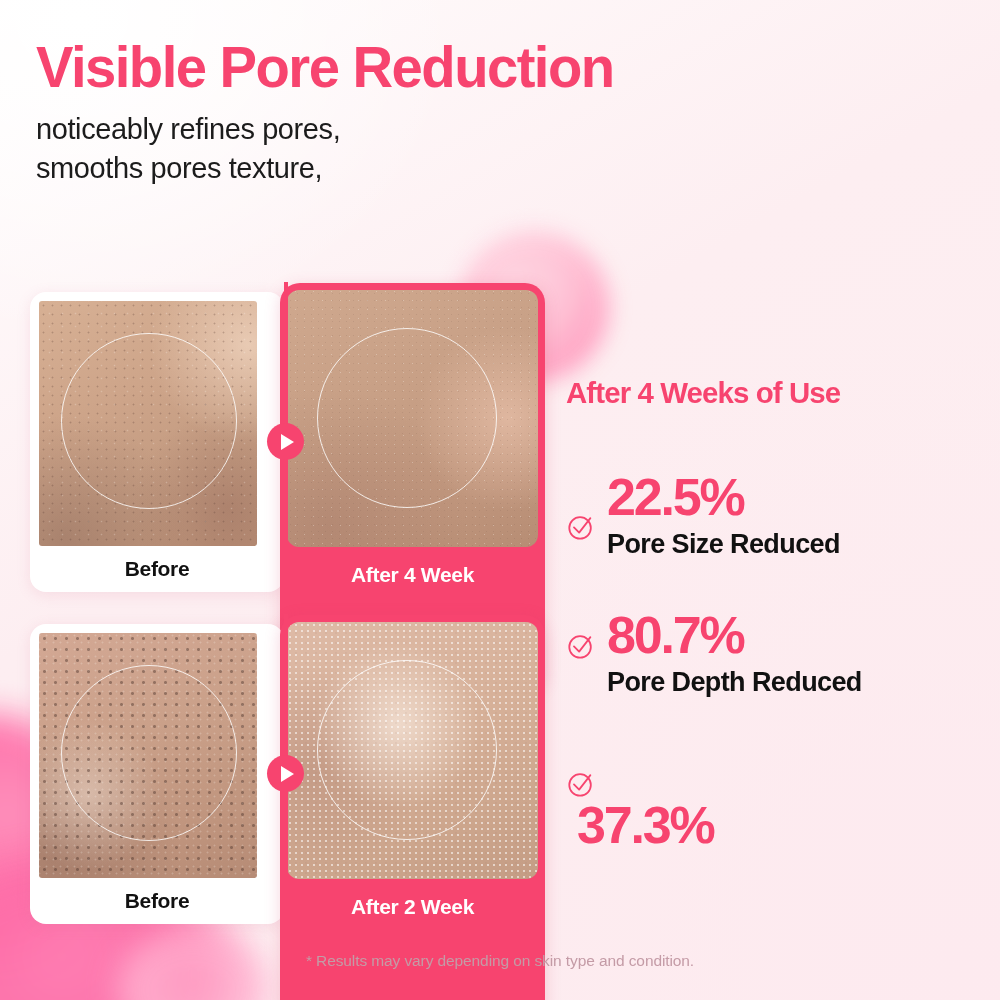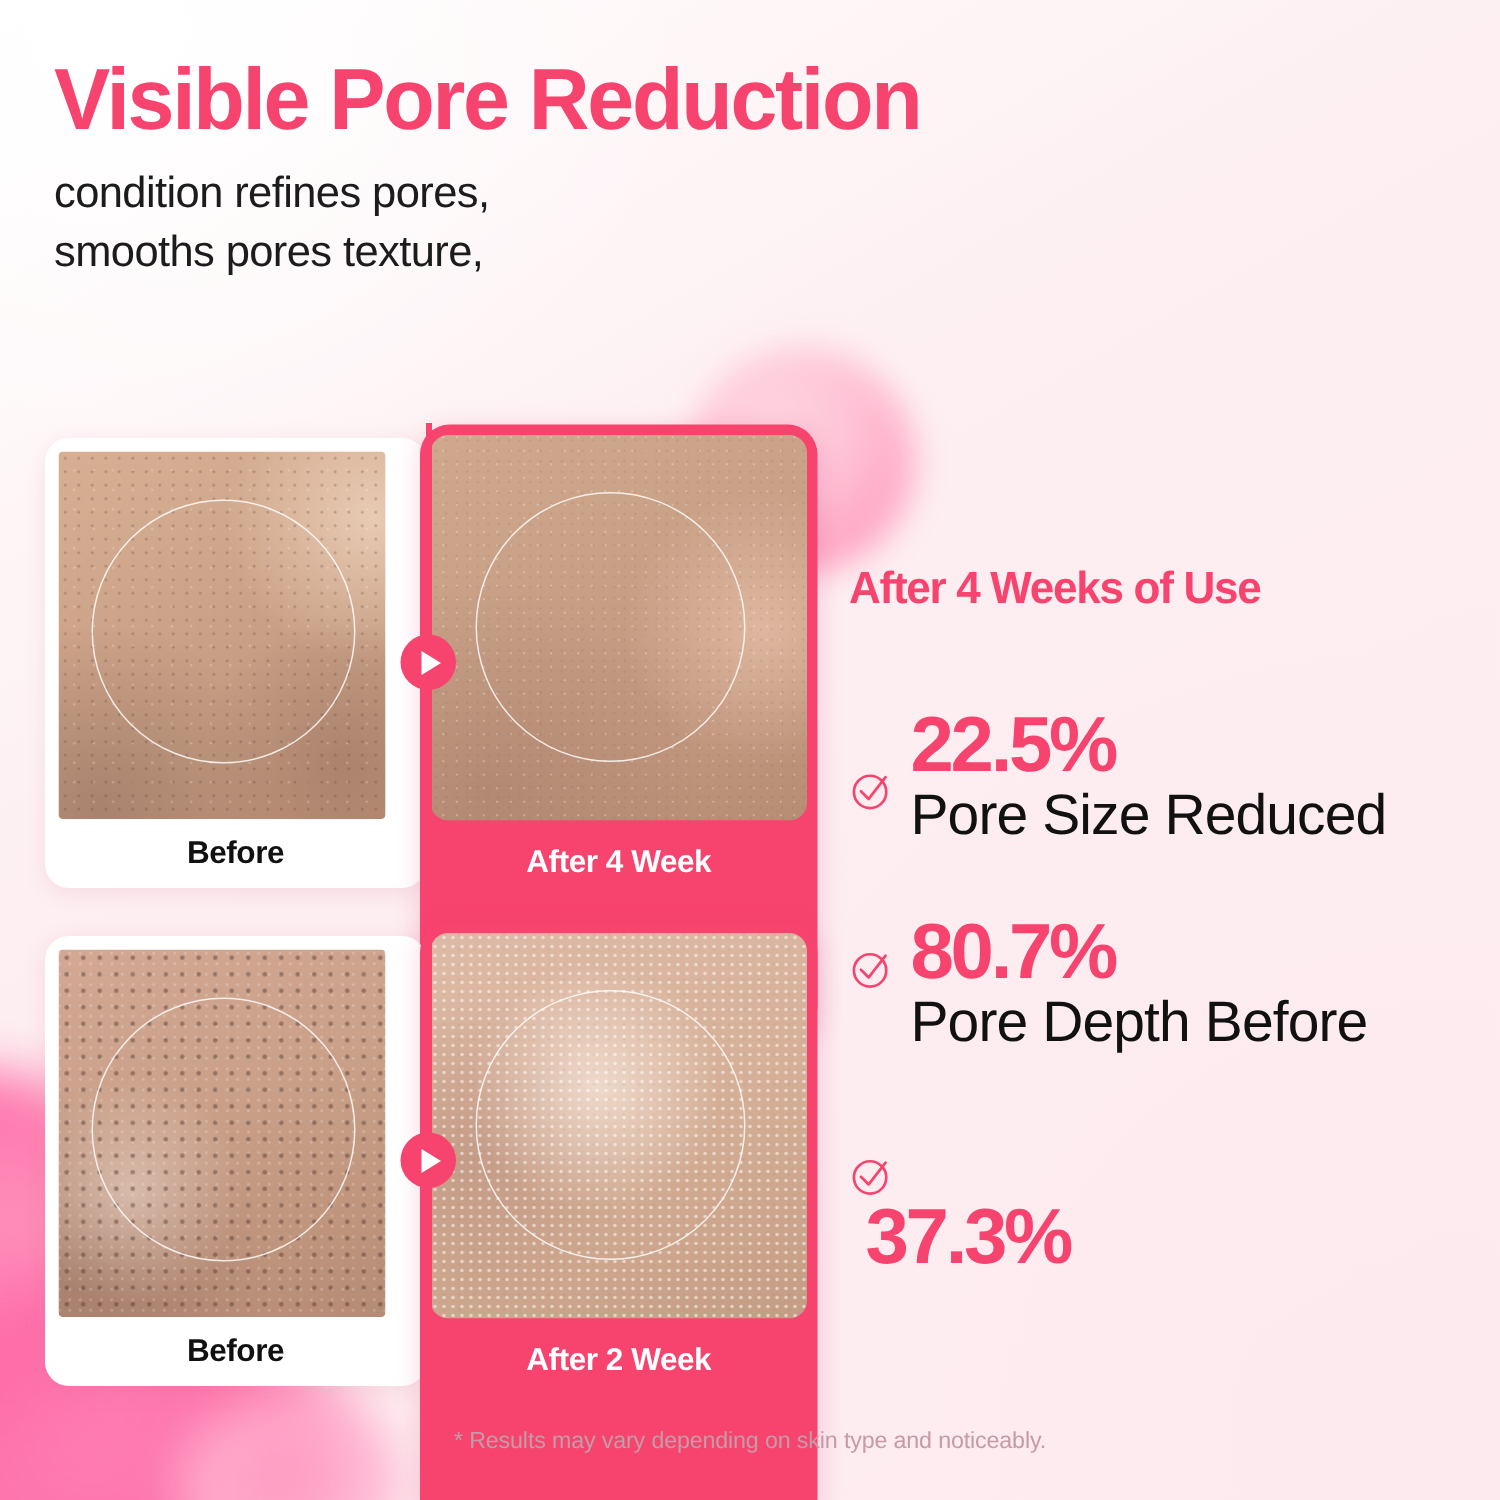--- a/index.html
+++ b/index.html
@@ -162,42 +162,42 @@
   #stat-0 { margin-top:61px;align-items:center; }
   #stat-1 { margin-top:48px; }
   #stat-2 { margin-top:48px;flex-direction:column; }
   .check-icon { width:30px; height:30px; flex:0 0 30px; margin-top:22px; }
   .stat-body { margin-left:11px; }
   .stat-value {
     font-size:52px; line-height:52px; font-weight:700;
     color:#f7446f; letter-spacing:-2.2px;
   }
   .stat-label {
-    margin-top:4px; font-size:38px; line-height:34px;
-    color:#111111; font-weight:400; letter-spacing:-.6px;
+    margin-top:4px; font-size:27px; line-height:34px;
+    color:#111111; font-weight:700; letter-spacing:-.6px;
   }
 
   
   #footnote {
     position:absolute; left:0; top:952px; width:1000px;
     text-align:center; font-size:15.5px; color:#c49ba6; letter-spacing:-.1px;
   }
 </style>
 </head>
 <body>
 
 <div class="deco" id="deco-sphere-top"></div>
 <div class="deco" id="deco-blob-left-a"></div>
 <div class="deco" id="deco-blob-left-b"></div>
 <div class="deco" id="deco-blob-left-c"></div>
 
 <div id="header">
   <div id="page-title">Visible Pore Reduction</div>
   <div id="subtitle">
-    <div>condition refines pores,</div>
+    <div>noticeably refines pores,</div>
     <div>smooths pores texture,</div>
   </div>
 </div>
 
 <div class="compare-card" id="compare-card-1">
   <div class="panel-before">
     <div class="photo skin-a">
       <div class="pores"></div>
       <div class="zoom-ring"></div>
     </div>
@@ -255,28 +255,28 @@
     </div>
   </div>
 
   <div class="stat-row" id="stat-1">
     <svg class="check-icon" viewBox="0 0 32 32">
       <circle cx="15" cy="17" r="11.5" fill="none" stroke="#f7446f" stroke-width="1.9"></circle>
       <path d="M8.5 16.5 L14 22 L26 6.5" fill="none" stroke="#f7446f" stroke-width="1.9" stroke-linecap="round" stroke-linejoin="round"></path>
     </svg>
     <div class="stat-body">
       <div class="stat-value">80.7%</div>
-      <div class="stat-label">Pore Depth Before</div>
+      <div class="stat-label">Pore Depth Reduced</div>
     </div>
   </div>
 
   <div class="stat-row" id="stat-2">
     <svg class="check-icon" viewBox="0 0 32 32">
       <circle cx="15" cy="17" r="11.5" fill="none" stroke="#f7446f" stroke-width="1.9"></circle>
       <path d="M8.5 16.5 L14 22 L26 6.5" fill="none" stroke="#f7446f" stroke-width="1.9" stroke-linecap="round" stroke-linejoin="round"></path>
     </svg>
     <div class="stat-body">
       <div class="stat-value">37.3%</div>
     </div>
   </div>
 </div>
 
-<div id="footnote">* Results may vary depending on skin type and noticeably.</div>
+<div id="footnote">* Results may vary depending on skin type and condition.</div>
 
 </body></html>

